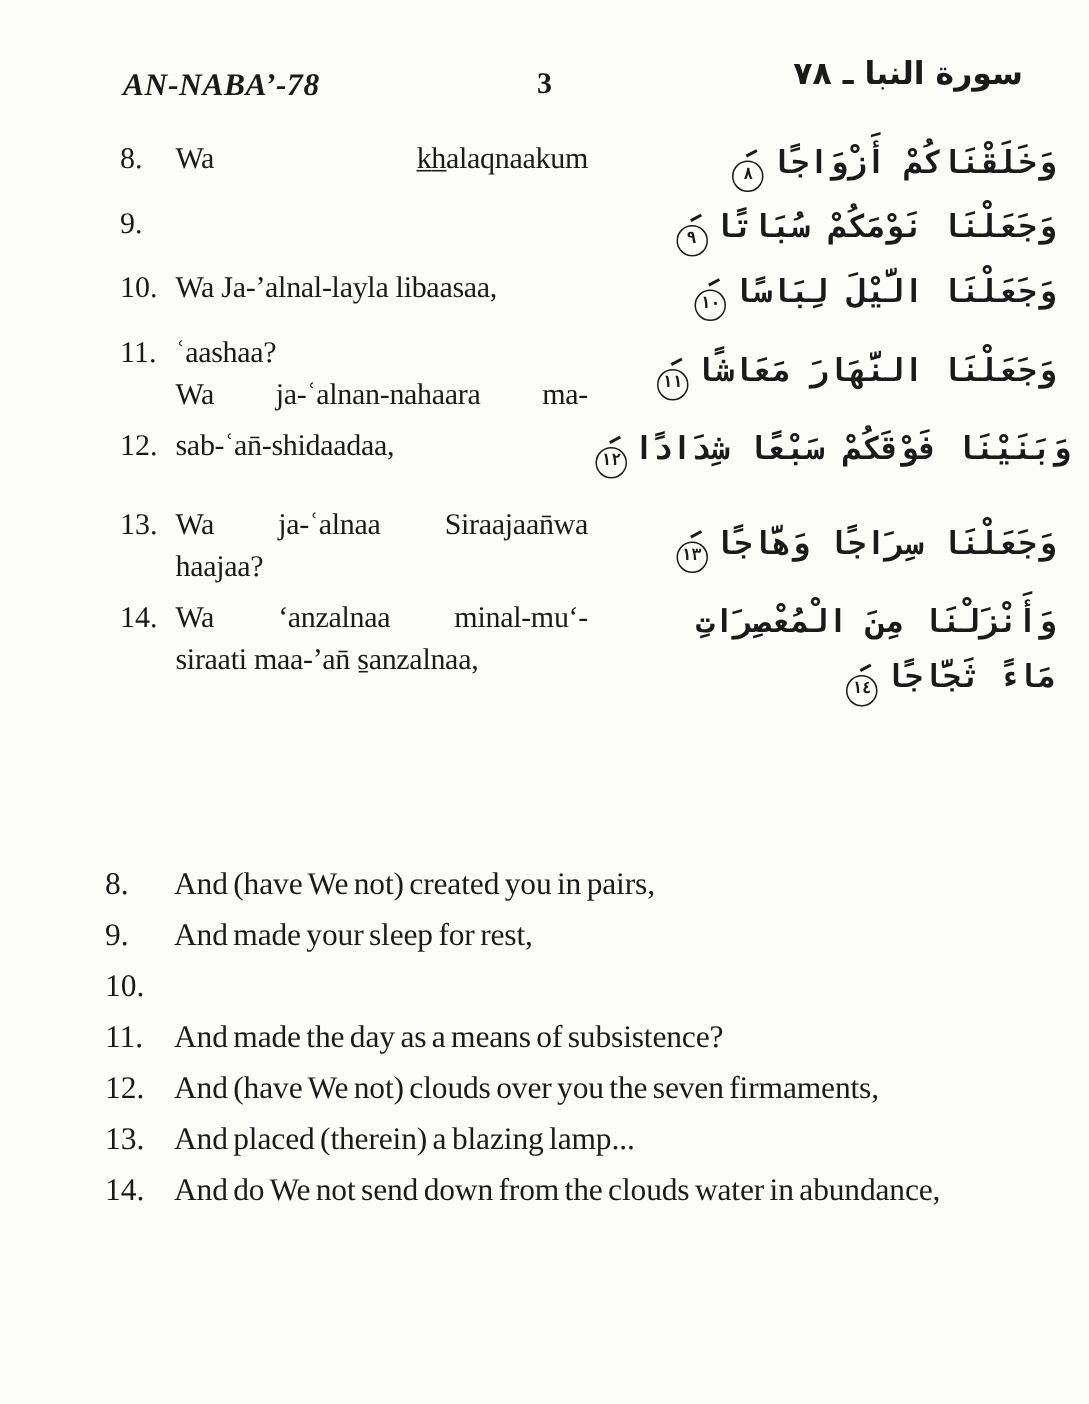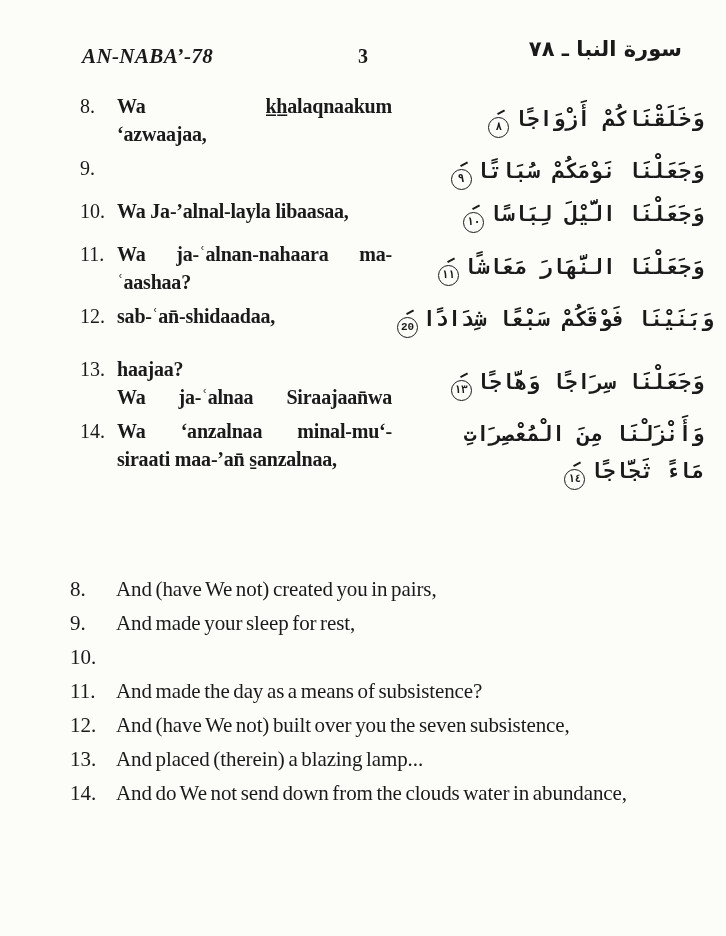--- a/index.html
+++ b/index.html
@@ -34,21 +34,21 @@
 
   
   .verses { position: absolute; top: 92px; left: 80px; right: 22px; }
   .v-row { display: flex; margin-bottom: 6px; }
   .v-row.gap-top { margin-top: 16px; }
   .v-left { display: flex; width: 312px; flex-shrink: 0; }
   .v-num {
     width: 37px; flex-shrink: 0;
     font-size: 20px; line-height: 28px;
   }
-  .v-lines { width: 275px; font-size: 20px; line-height: 28px; letter-spacing: -0.2px; font-weight: bold; }
+  .v-lines { width: 275px; font-size: 20px; line-height: 28px; letter-spacing: -0.2px; }
   .v-line { min-height: 28px; }
   .v-line.fill { text-align: justify; text-align-last: justify; text-justify: inter-word; }
   .v-right {
     flex: 1;
     direction: rtl;
     text-align: right;
     display: flex; flex-direction: column; justify-content: center;
     font-family: Liberation Mono, monospace;
     font-weight: bold; font-size: 21px;
   }
@@ -85,21 +85,20 @@
   <div class="header-page-number">3</div>
 
   <div class="header-arabic">سورة النبا ـ ٧٨</div>
 
   <div class="verses" id="verses">
       <div class="v-row">
         <div class="v-left">
           <div class="v-num">8.</div>
           <div class="v-lines">
             <div class="v-line fill">Wa k̲h̲alaqnaakum</div>
-            <div class="v-line">‘azwaajaa,</div>
           </div>
         </div>
         <div class="v-right">
           <div class="a-line"><span class="a-text">وَخَلَقْنَاكُمْ أَزْوَاجًا</span><span class="ayah-circle">٨</span></div>
         </div>
       </div>
       <div class="v-row">
         <div class="v-left">
           <div class="v-num">9.</div>
         </div>
@@ -115,45 +114,45 @@
           </div>
         </div>
         <div class="v-right">
           <div class="a-line"><span class="a-text">وَجَعَلْنَا الَّيْلَ لِبَاسًا</span><span class="ayah-circle">١٠</span></div>
         </div>
       </div>
       <div class="v-row">
         <div class="v-left">
           <div class="v-num">11.</div>
           <div class="v-lines">
+            <div class="v-line">ʿaashaa?</div>
             <div class="v-line fill">Wa ja-ʿalnan-nahaara ma-</div>
-            <div class="v-line">ʿaashaa?</div>
           </div>
         </div>
         <div class="v-right">
           <div class="a-line"><span class="a-text">وَجَعَلْنَا النَّهَارَ مَعَاشًا</span><span class="ayah-circle">١١</span></div>
         </div>
       </div>
       <div class="v-row">
         <div class="v-left">
           <div class="v-num">12.</div>
           <div class="v-lines">
             <div class="v-line">sab-ʿan̄-shidaadaa,</div>
           </div>
         </div>
         <div class="v-right">
-          <div class="a-line"><span class="a-text">وَبَنَيْنَا فَوْقَكُمْ سَبْعًا شِدَادًا</span><span class="ayah-circle">20</span></div>
+          <div class="a-line"><span class="a-text">وَبَنَيْنَا فَوْقَكُمْ سَبْعًا شِدَادًا</span><span class="ayah-circle">١٢</span></div>
         </div>
       </div>
       <div class="v-row gap-top">
         <div class="v-left">
           <div class="v-num">13.</div>
           <div class="v-lines">
+            <div class="v-line fill">Wa ja-ʿalnaa Siraajaan̄wa</div>
             <div class="v-line">haajaa?</div>
-            <div class="v-line fill">Wa ja-ʿalnaa Siraajaan̄wa</div>
           </div>
         </div>
         <div class="v-right">
           <div class="a-line"><span class="a-text">وَجَعَلْنَا سِرَاجًا وَهَّاجًا</span><span class="ayah-circle">١٣</span></div>
         </div>
       </div>
       <div class="v-row">
         <div class="v-left">
           <div class="v-num">14.</div>
           <div class="v-lines">
@@ -179,21 +178,21 @@
       </div>
       <div class="t-row">
         <div class="t-num">10.</div>
       </div>
       <div class="t-row">
         <div class="t-num">11.</div>
         <div class="t-text">And made the day as a means of subsistence?</div>
       </div>
       <div class="t-row">
         <div class="t-num">12.</div>
-        <div class="t-text">And (have We not) built over you the seven subsistence,</div>
+        <div class="t-text">And (have We not) clouds over you the seven firmaments,</div>
       </div>
       <div class="t-row">
         <div class="t-num">13.</div>
         <div class="t-text">And placed (therein) a blazing lamp...</div>
       </div>
       <div class="t-row">
         <div class="t-num">14.</div>
         <div class="t-text">And do We not send down from the clouds water in abundance,</div>
       </div>
     </div>

